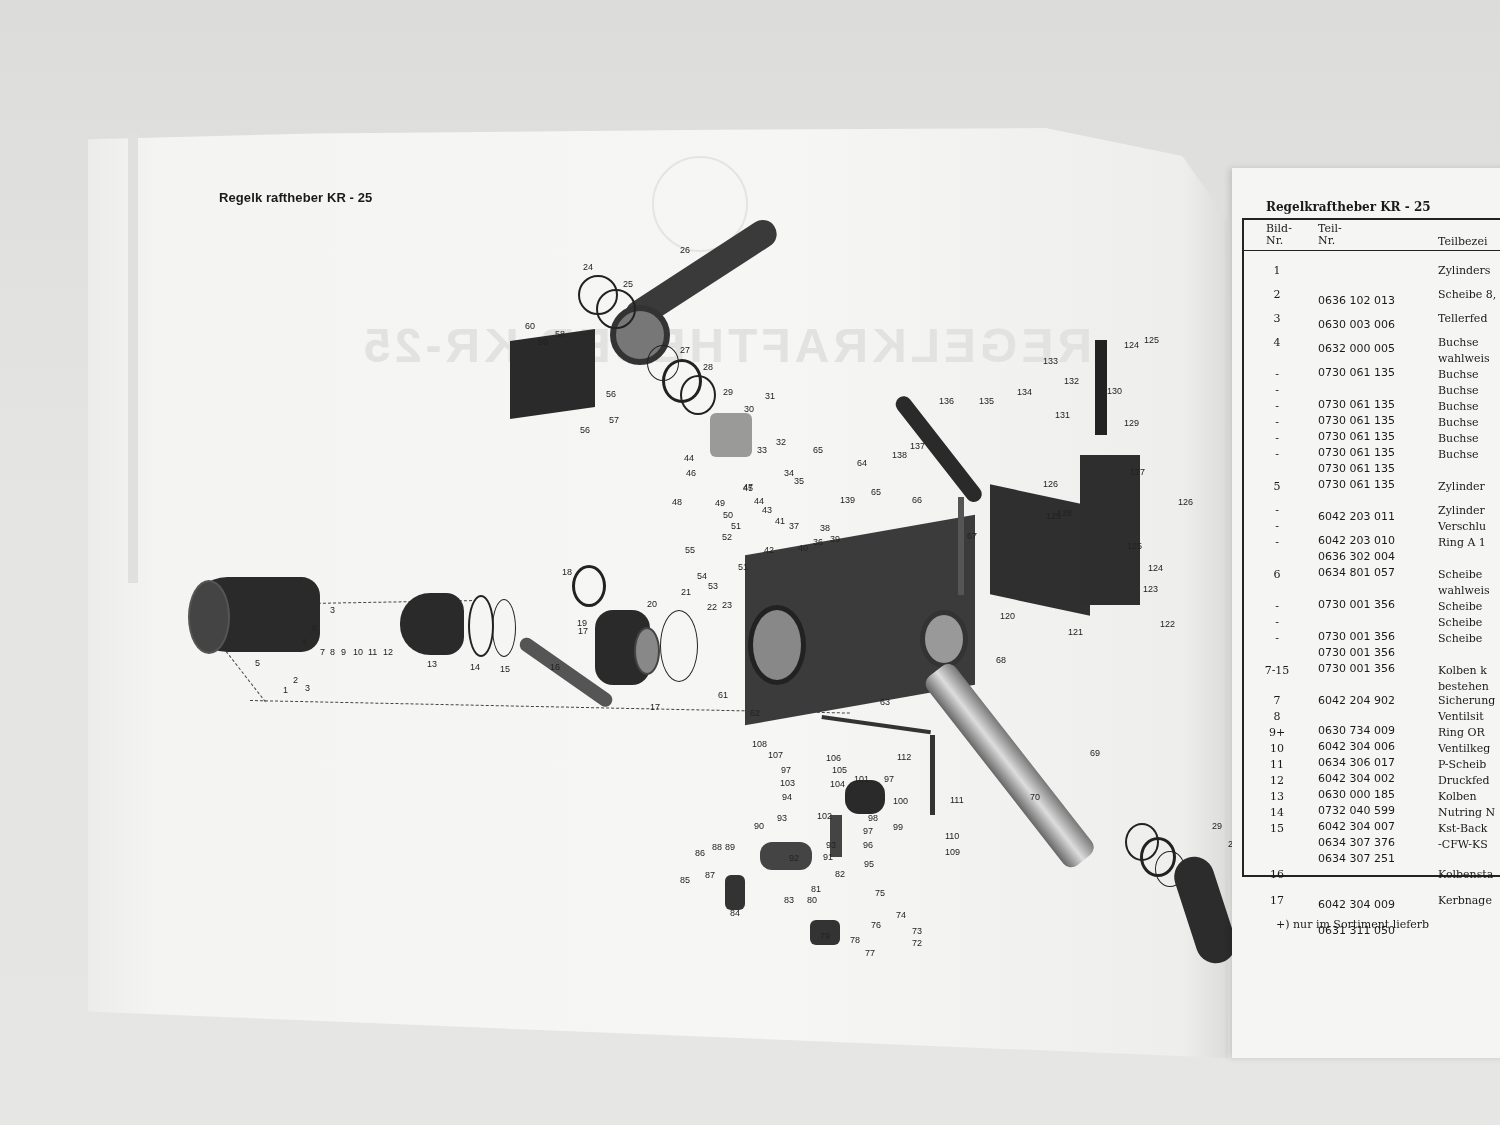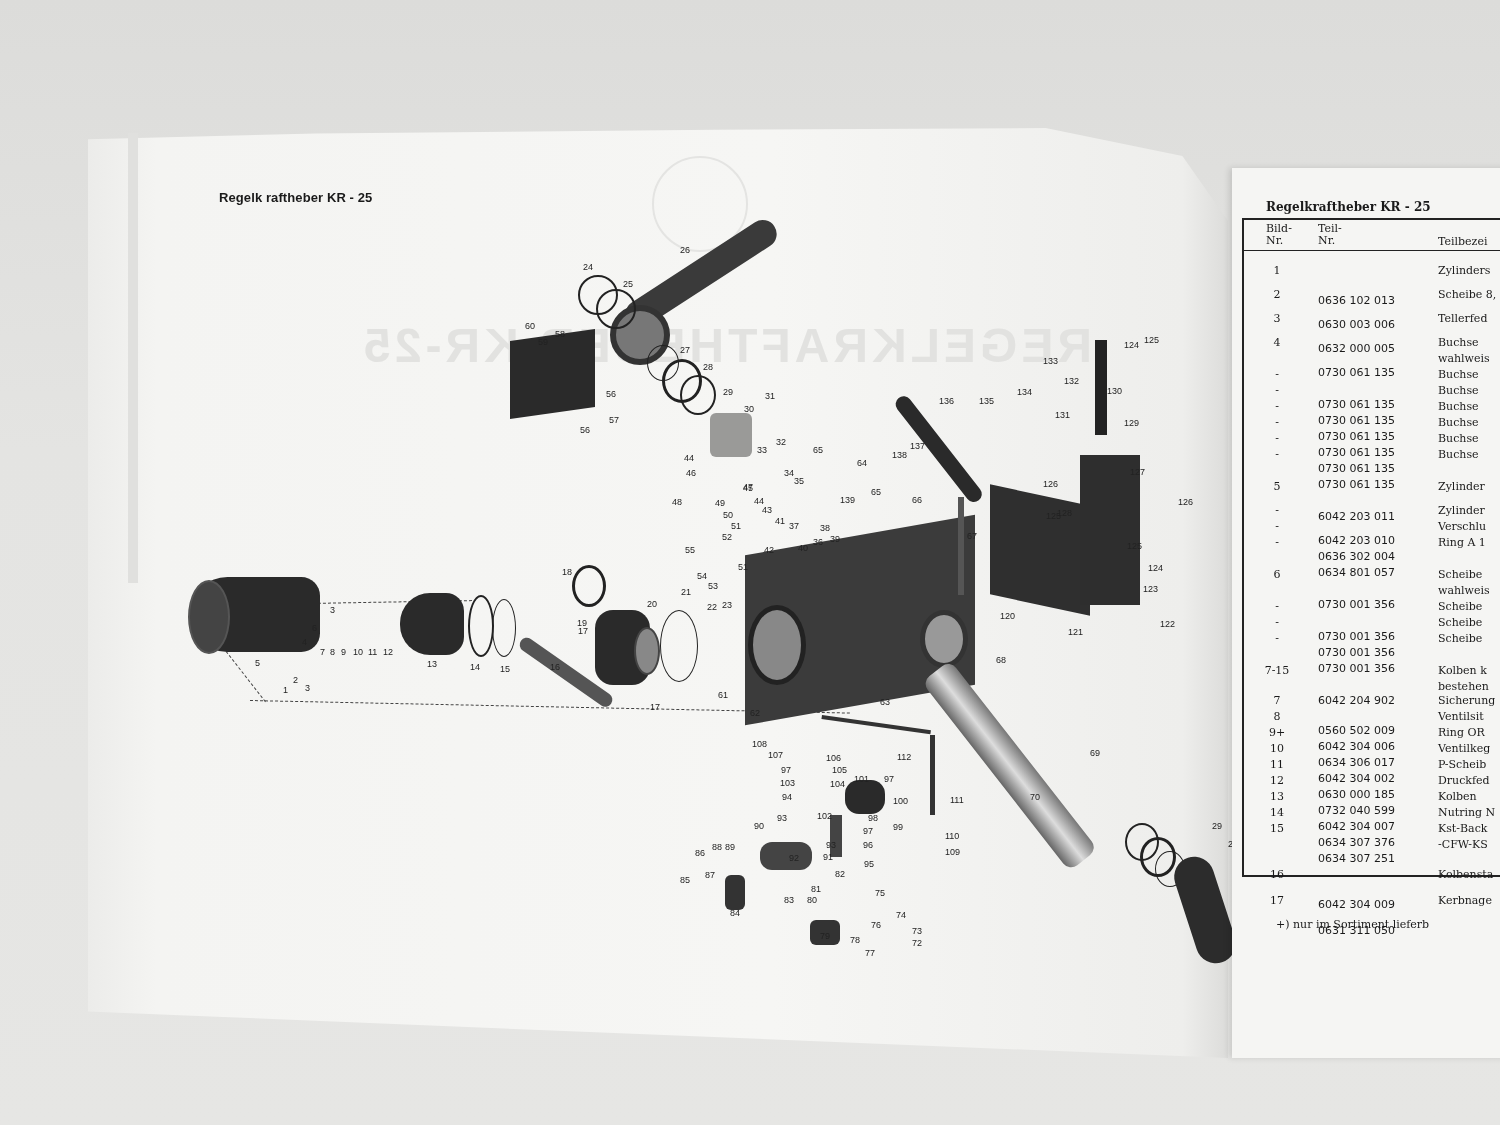--- a/index.html
+++ b/index.html
@@ -364,21 +364,21 @@
         <span class="c-teil">6042 204 902</span>
         <span class="c-desc">Kolben k</span>
       </div>
       <div class="tr" style="top: 460px; width: 270px; height: 14px;">
         <span class="c-bild"></span>
         <span class="c-teil"></span>
         <span class="c-desc">bestehen</span>
       </div>
       <div class="tr" style="top: 474px; width: 270px; height: 14px;">
         <span class="c-bild">7</span>
-        <span class="c-teil">0560 502 009</span>
+        <span class="c-teil">0630 734 009</span>
         <span class="c-desc">Sicherung</span>
       </div>
       <div class="tr" style="top: 490px; width: 270px; height: 14px;">
         <span class="c-bild">8</span>
         <span class="c-teil">6042 304 006</span>
         <span class="c-desc">Ventilsit</span>
       </div>
       <div class="tr" style="top: 506px; width: 270px; height: 14px;">
         <span class="c-bild">9+</span>
         <span class="c-teil">0634 306 017</span>

